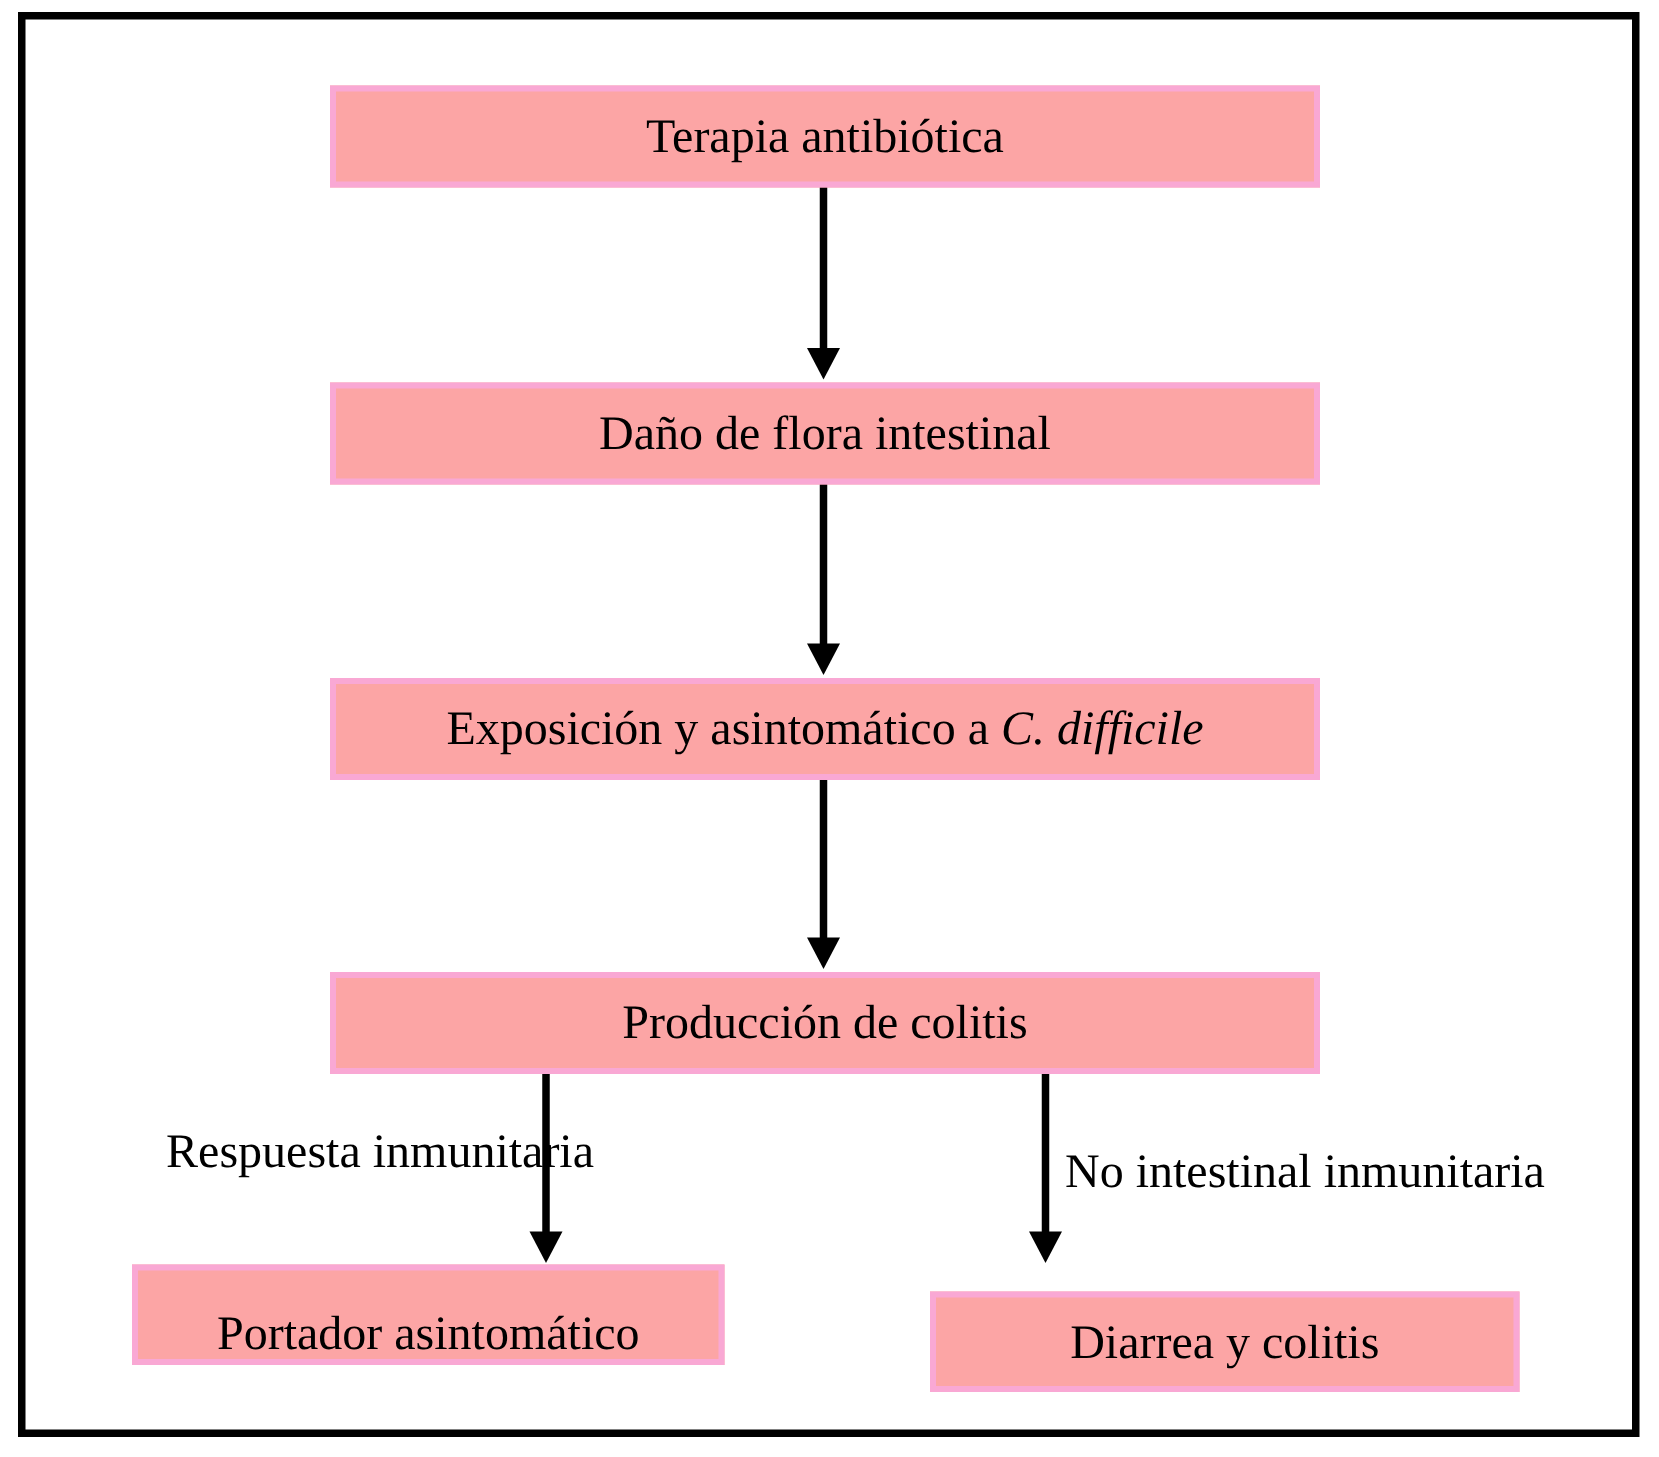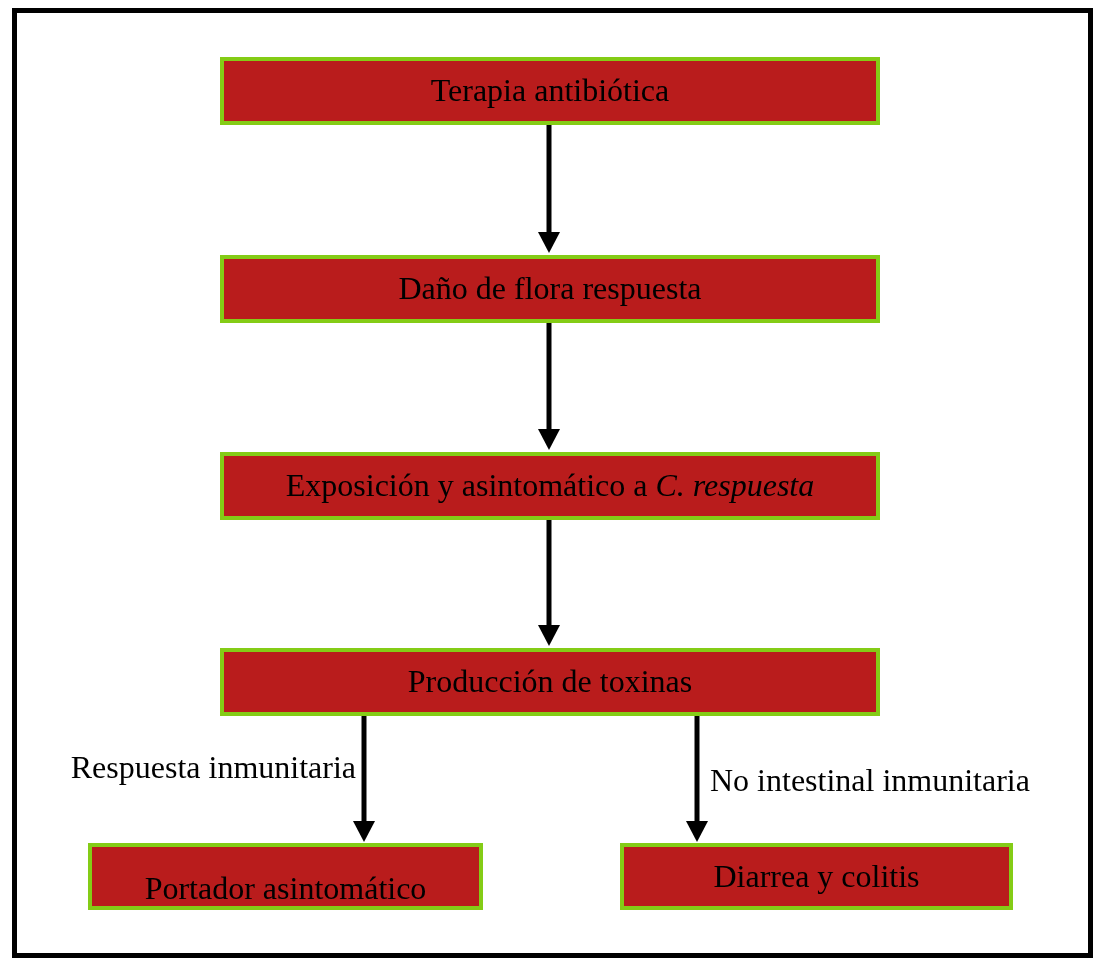--- a/index.html
+++ b/index.html
@@ -21,48 +21,49 @@
     left: 12px;
     top: 8px;
     width: 1081px;
     height: 950px;
     box-sizing: border-box;
     border: 5px solid #000000;
   }
   .node {
     position: absolute;
     box-sizing: border-box;
-    border: 4px solid #84cc16;
-    background: #b91c1c;
+    border: 4px solid #f9a8d4;
+    background: #fca5a5;
     display: flex;
     align-items: center;
     justify-content: center;
     font-size: 32px;
     line-height: 1.1;
     white-space: nowrap;
     text-align: center;
   }
   .node .it { font-style: italic; }
   .node-1 { left: 220px; top:  57px; width: 660px; height: 68px; }
   .node-2 { left: 220px; top: 255px; width: 660px; height: 68px; }
   .node-3 { left: 220px; top: 452px; width: 660px; height: 68px; }
   .node-4 { left: 220px; top: 648px; width: 660px; height: 68px; }
   .node-5 { left:  88px; top: 843px; width: 395px; height: 67px; align-items: flex-end; }
-  .node-6 { left: 620px; top: 843px; width: 393px; height: 67px; }
+  .node-6 { left: 620px; top: 861px; width: 393px; height: 67px; }
   .branch-label {
     position: absolute;
     font-size: 32px;
     line-height: 1.1;
     white-space: nowrap;
   }
   .branch-label-left {
     left: 0px;
     top: 750px;
     width: 356px;
     text-align: right;
+    padding-left: 40px;
   }
   .branch-label-right {
     left: 710px;
     top: 763px;
     text-align: left;
   }
   .arrow-layer {
     position: absolute;
     left: 0;
     top: 0;
@@ -98,32 +99,32 @@
       <line x1="697" y1="714" x2="697" y2="825" stroke-width="5"></line>
       <polygon points="686,821 708,821 697,842" stroke="none"></polygon>
     </g>
   </svg>
 
   <div class="node node-1">
     <span>Terapia antibiótica</span>
   </div>
 
   <div class="node node-2">
-    <span>Daño de flora respuesta</span>
+    <span>Daño de flora intestinal</span>
   </div>
 
   <div class="node node-3">
     <span>
       <span>Exposición y asintomático a</span>
-      <span class="it">C. respuesta</span>
+      <span class="it">C. difficile</span>
     </span>
   </div>
 
   <div class="node node-4">
-    <span>Producción de toxinas</span>
+    <span>Producción de colitis</span>
   </div>
 
   <div class="branch-label branch-label-left">Respuesta inmunitaria</div>
 
   <div class="branch-label branch-label-right">No intestinal inmunitaria</div>
 
   <div class="node node-5">
     <span>Portador asintomático</span>
   </div>
 

